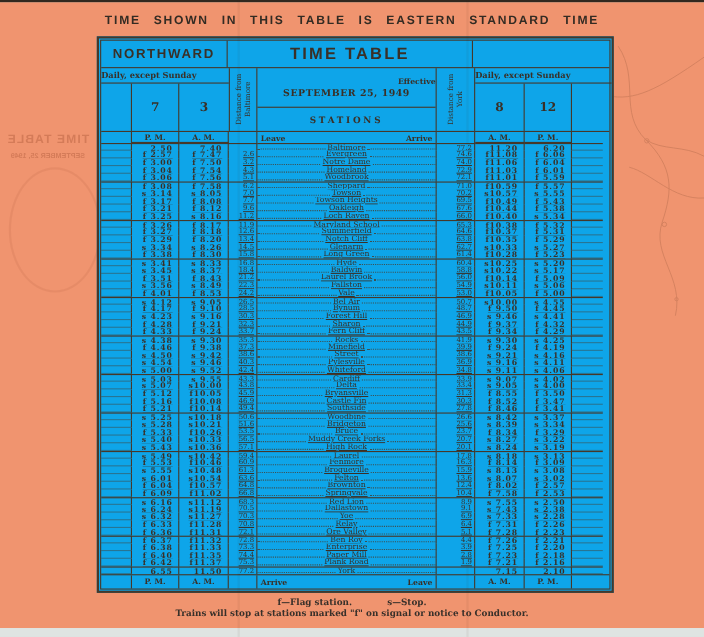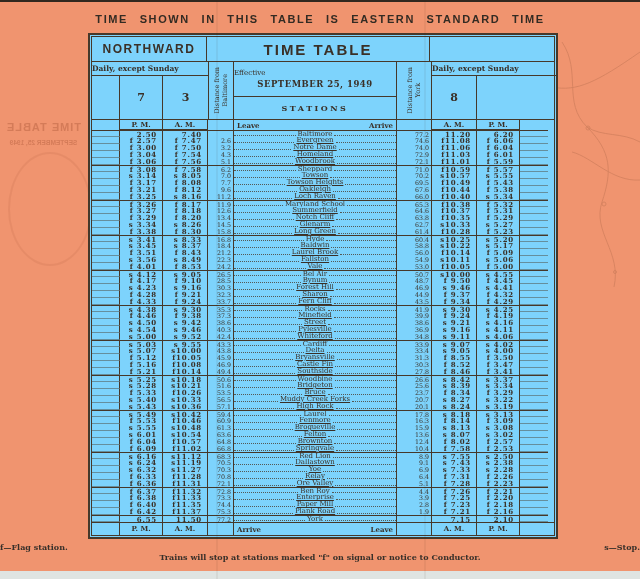--- a/index.html
+++ b/index.html
@@ -28,21 +28,21 @@
 
   #title{
     position:absolute;left:0;top:11px;width:640px;text-align:center;
     font-family:"Liberation Sans",sans-serif;font-weight:bold;font-size:11px;
     letter-spacing:1.6px;word-spacing:7px;color:#332b23;
   }
 
   
   #tt-outer{
     position:absolute;left:88px;top:31px;width:464px;
-    border:2px solid #46382a;padding:1px;background:#7dd3fc;
+    border:2px solid #46382a;padding:1px;background:#0ea5e9;
   }
   #tt-inner{border:1px solid #46382a;}
 
   .grid9{display:grid;grid-template-columns:28px 43px 45px 26px 163px 35px 45px 43px 28px;}
 
   
   #rowA{display:grid;grid-template-columns:114px 224px 118px;height:24px;border-bottom:1px solid #46382a;}
   #rowA>div{display:flex;align-items:center;justify-content:center;font-family:"Liberation Sans",sans-serif;font-weight:bold;}
   .dirname{font-size:12px;letter-spacing:1.5px;}
   #tt-title{font-size:15px;letter-spacing:2px;border-left:1px solid #46382a;border-right:1px solid #46382a;}
@@ -56,21 +56,21 @@
   #numrow-r{grid-template-columns:45px 43px 36px;}
   .numcell{display:flex;align-items:center;justify-content:center;font-weight:bold;font-size:11px;border-right:1px solid #46382a;}
   .numcell:last-child{border-right:none;}
   #numrow-r .numcell{border-right:1px solid #46382a;}
   #numrow-r .numcell.last{border-right:none;}
   .distcol{border-left:1px solid #46382a;border-right:1px solid #46382a;
     display:flex;align-items:center;justify-content:center;
     font-size:6.5px;line-height:1.25;text-align:center;}
   .distcol .rot{writing-mode:vertical-rl;transform:rotate(180deg);white-space:pre-line;}
   #center-head{position:relative;display:flex;flex-direction:column;align-items:stretch;border-right:1px solid #46382a;}
-  #center-head .eff{margin-top:7px;text-align:left;font-weight:normal;font-size:7px;}
+  #center-head .eff{margin-top:7px;text-align:right;font-weight:bold;font-size:7px;}
   #center-head .date{text-align:center;font-weight:bold;font-size:8.5px;letter-spacing:.5px;margin-top:2px;}
   #center-head .rule{border-top:1px solid #46382a;margin-top:7px;}
   #center-head .stn{flex:1;display:flex;align-items:center;justify-content:center;font-weight:bold;font-size:8px;letter-spacing:2.5px;}
 
   
   .lblrow{height:10px;font-weight:bold;font-size:7px;line-height:9px;}
   .lblrow>div{border-right:1px solid #46382a;}
   .lblrow>div:last-child{border-right:none;}
   .lblrow .tl{text-align:center;}
   .lblrow .la{display:flex;justify-content:space-between;padding:0 3px;align-items:flex-end;}
@@ -84,21 +84,21 @@
   .c0,.c1,.c2,.c3,.c4,.c5,.c6,.c7{border-right:1px solid #46382a;}
   .c1,.c2,.c6,.c7{font-weight:bold;text-align:right;padding-right:5px;letter-spacing:.8px;}
   .c3,.c5{font-size:6.3px;text-align:right;padding-right:2px;}
   .c4{display:flex;align-items:center;}
   .c4 .nm{padding:0 2px;}
   .c4 .ld{flex:1;border-bottom:1px dotted rgba(74,59,43,.8);height:55%;}
   .gs{border-top:1px solid #46382a;}
 
   
   #footer{position:absolute;left:0;top:540px;width:640px;text-align:center;font-weight:bold;font-size:8px;line-height:10px;color:#38302a;}
-  #footer .l1{display:flex;justify-content:space-between;gap:32px;}
+  #footer .l1{display:flex;justify-content:center;gap:32px;}
 </style>
 </head>
 <body>
 
 <div id="paper">
 
   <div class="ghost" id="ghost-left">
     <div>TIME TABLE</div>
     <div class="sm">SEPTEMBER 25, 1949</div>
   </div>
@@ -151,20 +151,21 @@
           <div class="stn">STATIONS</div>
         </div>
         <div class="distcol" style="border-left:none;">
           <span class="rot">Distance from
 York</span>
         </div>
         <div class="sec">
           <div class="daily">Daily, except Sunday</div>
           <div class="numrow" id="numrow-r">
             <div class="numcell">8</div>
+            <div class="numcell">12</div>
             <div class="numcell last"></div>
           </div>
         </div>
       </div>
 
       <div class="grid9 lblrow" id="row-lbl-top">
         <div></div>
         <div class="tl">P. M.</div>
         <div class="tl">A. M.</div>
         <div></div>

